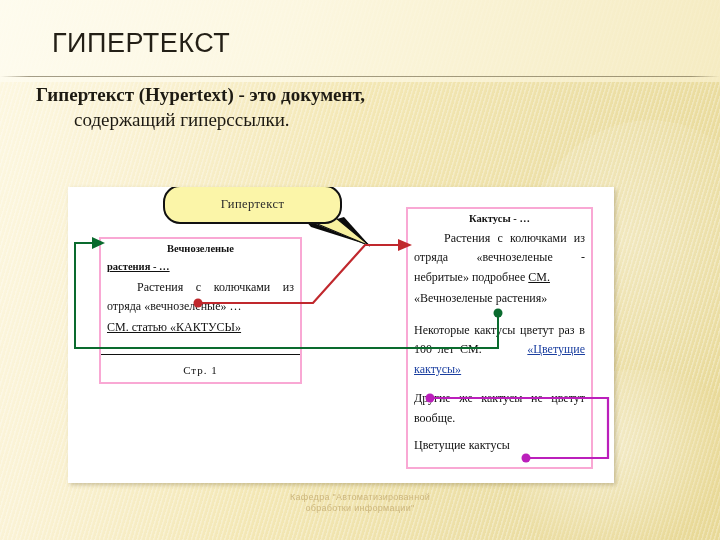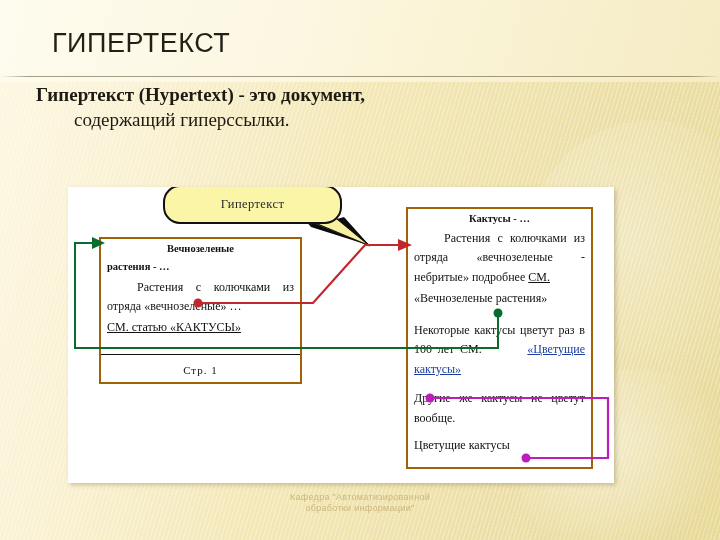--- a/index.html
+++ b/index.html
@@ -56,21 +56,21 @@
 
   
   #canvas{
     position:absolute;left:68px;top:187px;width:546px;height:296px;
     background:#ffffff;
     box-shadow:2px 2px 4px rgba(120,105,60,.35);
     overflow:hidden;
   }
 
   
-  .doc{position:absolute;border:2px solid #a16207;background:#fff;}
+  .doc{position:absolute;border:2px solid #f9a8d4;background:#fff;}
   #doc-left{left:31px;top:50px;width:199px;height:143px;}
   #doc-right{left:338px;top:20px;width:183px;height:258px;}
 
   .doc-body{position:absolute;left:0;top:0;right:0;padding:4px 6px 0 6px;
     font-family:"Liberation Serif",serif;color:#111;}
   .hdr{font-weight:bold;font-size:10.5px;text-align:center;line-height:1.05;}
   .hdr2{font-weight:bold;font-size:10.5px;text-align:left;line-height:1.05;}
   .par{font-size:12px;line-height:1.62;text-align:justify;}
   .par.ind{text-indent:30px;}
   .u{text-decoration:underline;}
@@ -124,21 +124,21 @@
       <polygon points="240,33 302,59 268,31" fill="#f7f0a0" stroke="#0b0b0b" stroke-width="1.2"></polygon>
     </svg>
 
     <div id="callout">
       <span>Гипертекст</span>
     </div>
 
     <div class="doc" id="doc-left">
       <div class="doc-body">
         <div class="hdr">Вечнозеленые</div>
-        <div class="hdr2" style="margin-top:7px;">растения - …</div>
+        <div class="hdr2" style="margin-top:7px;text-decoration:underline;">растения - …</div>
         <div class="par ind" style="margin-top:6px;">Растения с колючками из отряда «вечнозеленые» …</div>
         <div class="par u" style="margin-top:1px;">СМ. статью «КАКТУСЫ»</div>
       </div>
       <div class="sep" style="bottom:27px;"></div>
       <div class="pagefoot">Стр. 1</div>
     </div>
 
     <div class="doc" id="doc-right">
       <div class="doc-body">
         <div class="hdr">Кактусы - …</div>

